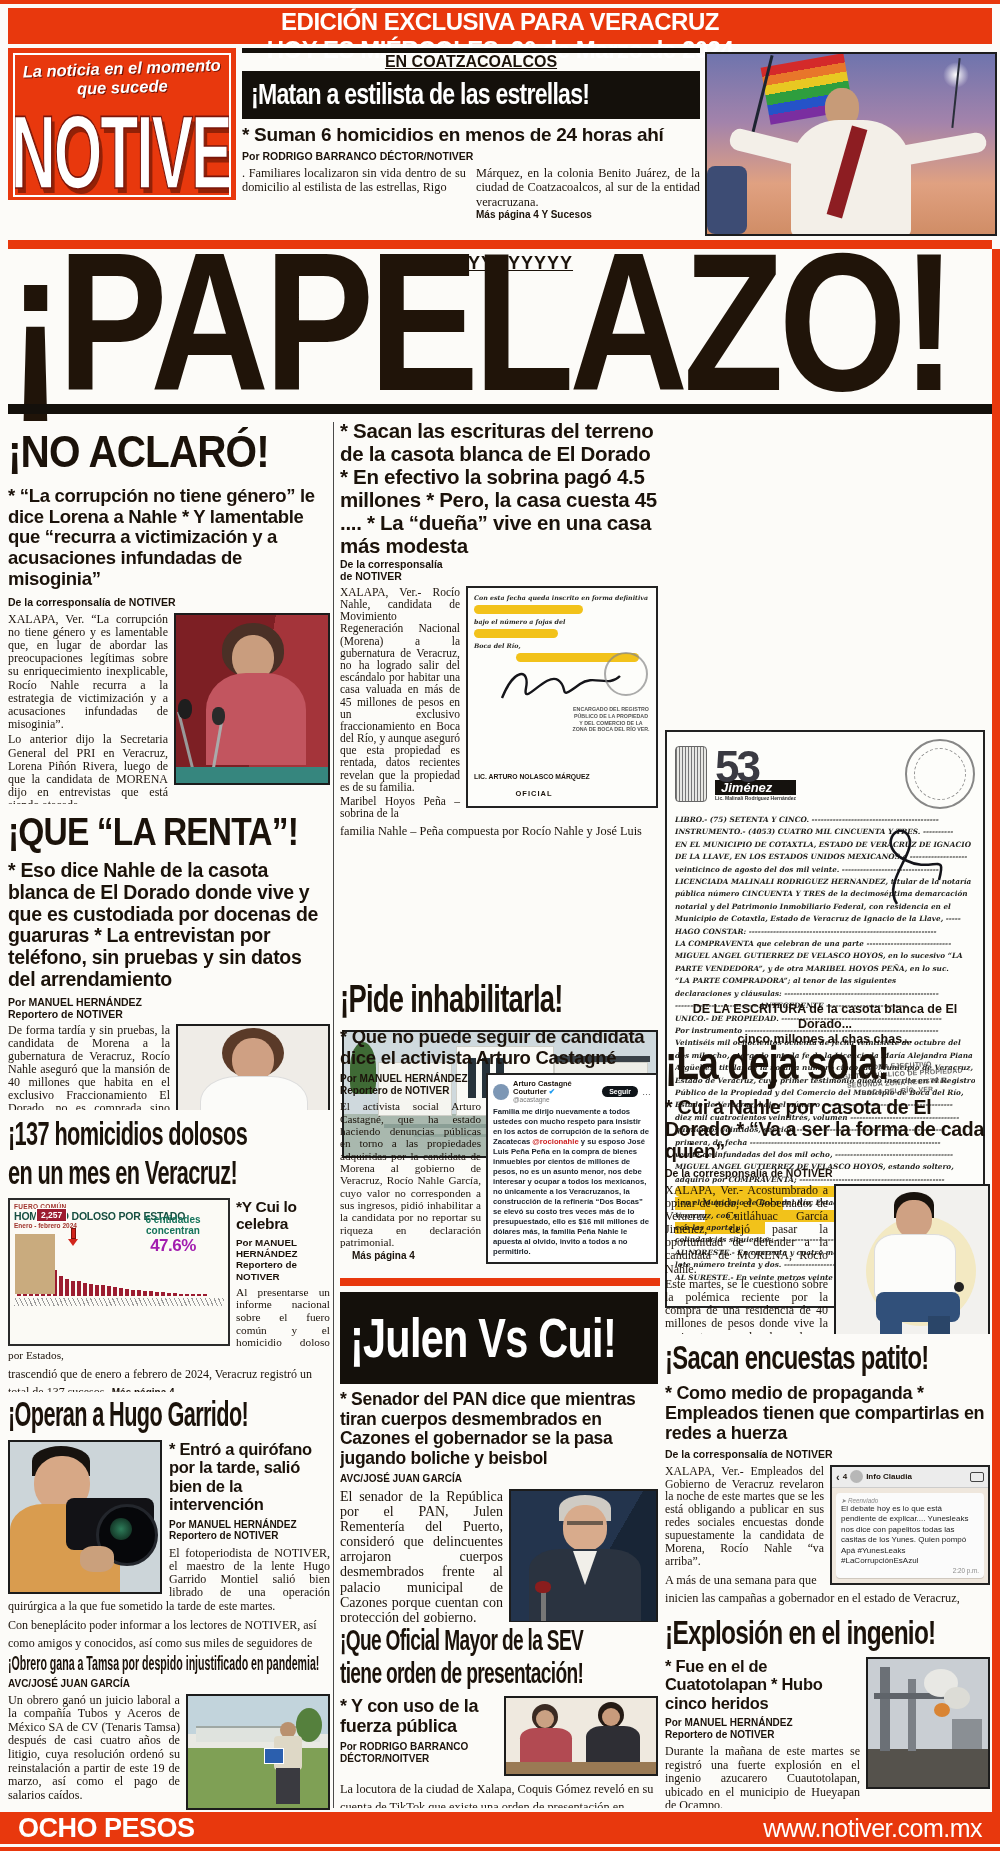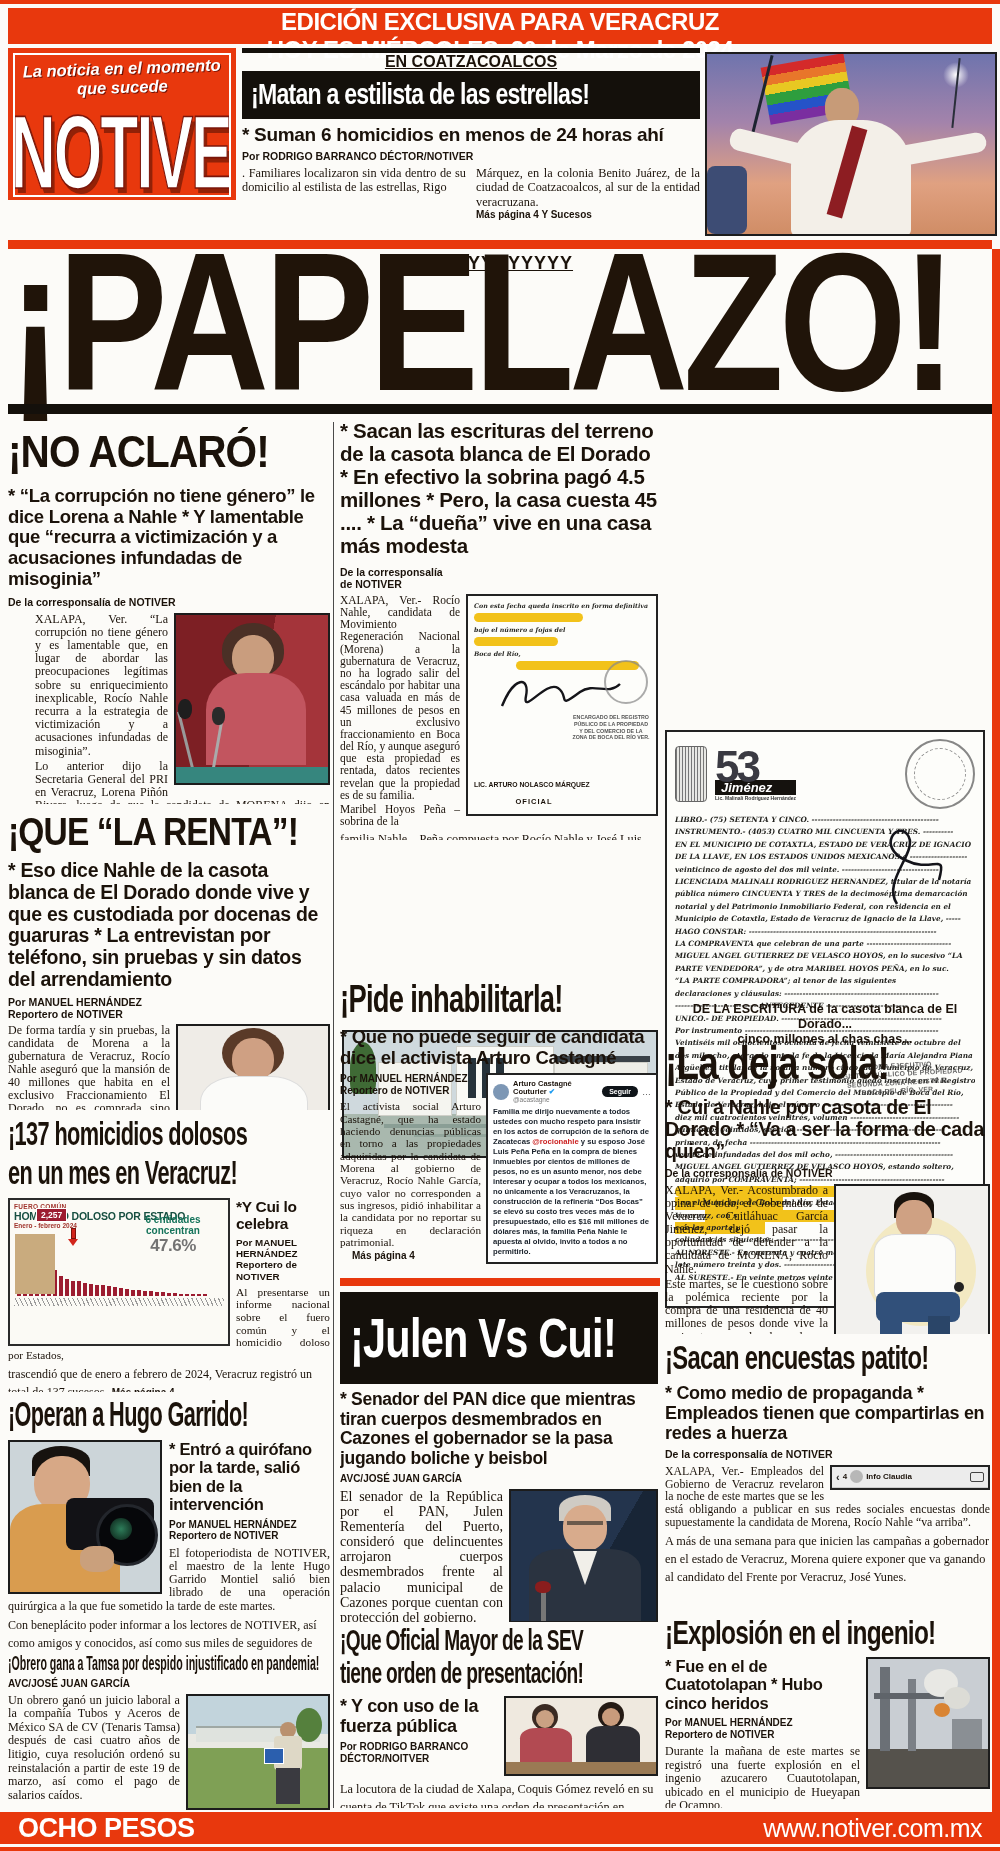--- a/index.html
+++ b/index.html
@@ -40,21 +40,21 @@
   .ck{font-size:6.5px;font-weight:bold;color:#a0342c;letter-spacing:.3px;}
   .ct{font-size:10.5px;font-weight:bold;color:#174f41;letter-spacing:-0.2px;}
   .cs{font-size:6.5px;font-weight:bold;color:#a0342c;}
   .cbars{position:relative;height:64px;margin-top:3px;display:flex;align-items:flex-end;gap:2px;padding-left:3px;}
   .cbar{width:4px;background:#9c1c30;flex:0 0 auto;}
   .chl{position:absolute;left:1px;top:2px;width:40px;height:60px;background:#c9ab7e;}
   .cbadge{position:absolute;left:26px;top:8px;background:#9c1c30;color:#fff;font-size:8.5px;font-weight:bold;
           padding:1px 4px;border:1px solid #fff;z-index:3;}
   .cnote{position:absolute;right:3px;top:14px;width:104px;text-align:center;z-index:3;}
   .cnote .n{font-size:10px;font-weight:bold;color:#14735a;line-height:1.1;}
-  .cnote .p{font-size:17px;font-weight:bold;color:#737373;letter-spacing:-0.5px;}
+  .cnote .p{font-size:17px;font-weight:bold;color:#a21caf;letter-spacing:-0.5px;}
   .caxis{height:8px;margin-top:2px;background:repeating-linear-gradient(65deg,#9a9a9a 0 1px,transparent 1px 4px);}
   .carrow{position:absolute;top:-4px;width:8px;height:18px;z-index:4;}
   .carrow .st{width:3px;height:9px;background:#d2251c;margin:0 auto;border:1px solid #7d120c;}
   .carrow .tr{width:0;height:0;border-left:5px solid transparent;border-right:5px solid transparent;
               border-top:7px solid #d2251c;margin-left:-1px;}
   
   .tweet{float:right;width:172px;border:2px solid #222;background:#fff;padding:5px;box-sizing:border-box;margin:0 0 3px 5px;}
   .tw-h{display:flex;align-items:center;gap:4px;}
   .tw-av{width:16px;height:16px;border-radius:50%;background:#7d97b5;flex:0 0 auto;}
   .tw-n{font-size:7.5px;font-weight:bold;line-height:1.05;}
@@ -167,21 +167,21 @@
   </div>
   <div class="abs ruleB" style="left:8px;top:404px;width:984px;height:10px;"></div>
 
   <div class="abs vdiv" style="left:333px;top:422px;height:1386px;"></div>
   <div class="abs" style="left:992px;top:249px;width:8px;height:1563px;background:#e8380d;"></div>
 
   <div class="art" style="left:8px;top:426px;width:322px;height:378px;">
     <span class="cond" style="font-size:45px;transform:scaleX(.9);">¡NO ACLARÓ!</span>
     <div class="subhead" style="font-size:18.5px;margin-top:8px;">* “La corrupción no tiene género” le dice Lorena a Nahle  * Y lamentable que “recurra a victimización y a acusaciones infundadas de misoginia”</div>
     <div class="byline" style="margin-top:6px;">De la corresponsalía de NOTIVER</div>
-    <div style="margin-top:5px;margin-left:27px;">
+    <div style="margin-top:5px;">
       <div class="photo" style="float:right;width:152px;height:168px;margin:0 0 4px 6px;background:linear-gradient(100deg,#7d1f24 0 55%,#a4343a 55% 100%);">
         <div class="abs" style="left:46px;top:8px;width:62px;height:54px;border-radius:50% 50% 44% 44%;background:#4a3026;"></div>
         <div class="abs" style="left:56px;top:20px;width:42px;height:46px;border-radius:48%;background:#c99d7e;"></div>
         <div class="abs" style="left:30px;top:58px;width:100px;height:92px;border-radius:40% 40% 0 0;background:#c2555f;"></div>
         <div class="abs" style="left:8px;top:96px;width:3px;height:58px;background:#999;transform:rotate(-14deg);"></div>
         <div class="abs" style="left:2px;top:84px;width:14px;height:20px;border-radius:45%;background:#1e1e1e;"></div>
         <div class="abs" style="left:40px;top:104px;width:3px;height:52px;background:#aaa;transform:rotate(10deg);"></div>
         <div class="abs" style="left:36px;top:92px;width:13px;height:18px;border-radius:45%;background:#2a2a2a;"></div>
         <div class="abs" style="left:0;bottom:0;width:100%;height:16px;background:#36867e;"></div>
       </div>
@@ -313,21 +313,21 @@
         <div class="abs" style="left:88px;top:72px;width:24px;height:36px;background:#3a3a40;"></div>
         <div class="abs" style="left:76px;top:52px;width:18px;height:14px;background:#2b5fae;border:1px solid #fff;"></div>
       </div>
       <p class="serif just" style="font-size:12.2px;line-height:1.12;">Un obrero ganó un juicio laboral a la compañía Tubos y Aceros de México SA de CV (Tenaris Tamsa) después de casi cuatro años de litigio, cuya resolución ordenó su reinstalación a partir de este 19 de marzo, así como el pago de salarios caídos.</p>
       <span class="more">Más página 4</span>
     </div>
   </div>
 
   <div class="art" style="left:340px;top:420px;width:318px;height:420px;">
     <div class="subhead" style="font-size:20.5px;">* Sacan las escrituras del terreno de la casota blanca de El Dorado * En efectivo la sobrina pagó 4.5 millones * Pero, la casa cuesta 45 .... * La “dueña” vive en una casa más modesta</div>
-    <div class="byline" style="margin-top:8px;">
+    <div class="byline" style="margin-top:0;">
       <div>De la corresponsalía</div>
       <div>de NOTIVER</div>
     </div>
     <div style="margin-top:4px;">
       <div class="smalldoc">
         <div class="sd-l">Con esta fecha queda inscrito en forma definitiva</div>
         <div class="ybar" style="width:62%;"></div>
         <div class="sd-l">bajo el número          a fojas          del</div>
         <div class="ybar" style="width:48%;"></div>
         <div class="sd-l">Boca del Río,</div>
@@ -531,20 +531,25 @@
     <div class="byline" style="margin-top:5px;">De la corresponsalía de NOTIVER</div>
     <div style="margin-top:4px;">
       <div class="wa">
         <div class="wa-h">
           <span class="wa-back">‹</span>
           <span class="wa-n">4</span>
           <span class="wa-av"></span>
           <span class="wa-n">Info Claudia</span>
           <span class="wa-vid"></span>
         </div>
+        <div class="wa-bub">
+          <div class="wa-fw">➤ <span>Reenviado</span></div>
+          <div class="wa-m">El debate hoy es lo que está pendiente de explicar.... Yunesleaks nos dice con papelitos todas las casitas de los Yunes. Quien pompó Apá #YunesLeaks #LaCorrupciónEsAzul</div>
+          <div class="wa-t">2:20 p.m.</div>
+        </div>
       </div>
       <p class="serif just" style="font-size:11.8px;line-height:1.1;">XALAPA, Ver.- Empleados del Gobierno de Veracruz revelaron la noche de este martes que se les está obligando a publicar en sus redes sociales encuestas donde supuestamente la candidata de Morena, Rocío Nahle “va arriba”.</p>
       <div style="clear:none;"></div>
       <span class="serif" style="font-size:12.3px;">A más de una semana para que inicien las campañas a gobernador en el estado de Veracruz, Morena quiere exponer que va ganando al candidato del Frente por Veracruz, José Yunes.</span>
       
     </div>
   </div>
 
   <div class="art" style="left:665px;top:1614px;width:325px;height:194px;">
     <span class="cond" style="font-size:33px;transform:scaleX(.74);">¡Explosión en el ingenio!</span>

